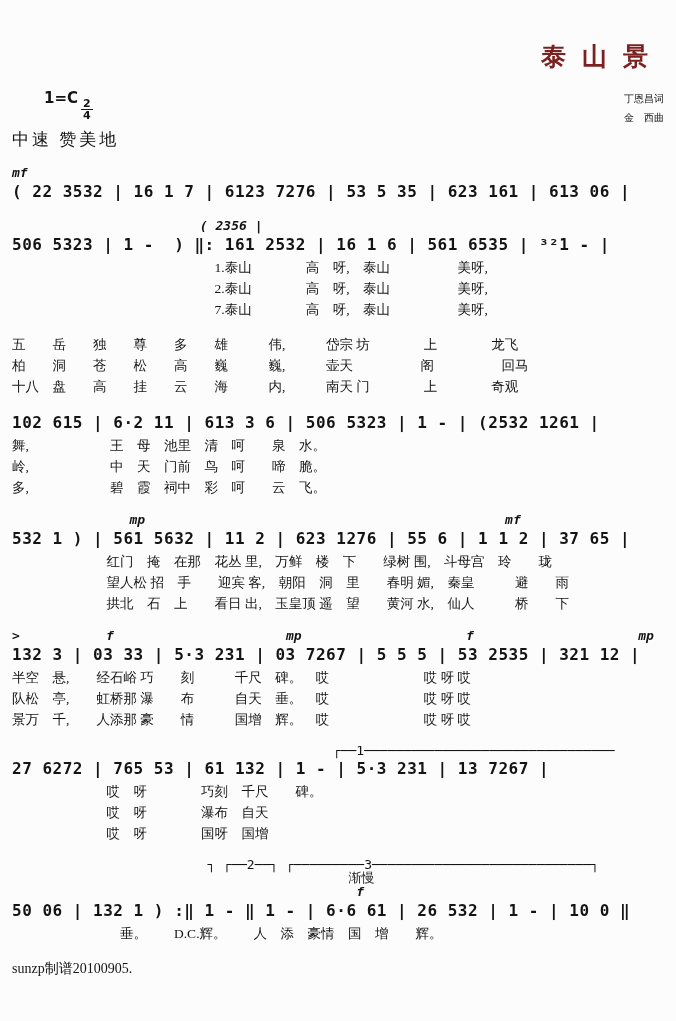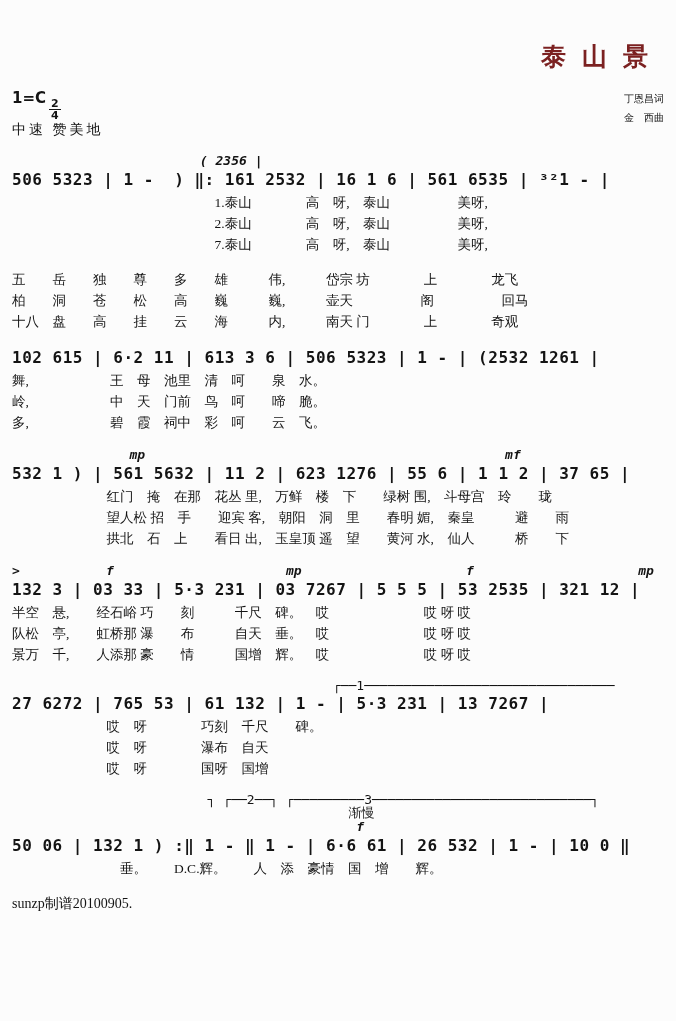--- a/index.html
+++ b/index.html
@@ -7,26 +7,26 @@
     width:676px;height:1021px;box-sizing:border-box;
     background:#fcfcfc;color:#141414;
     font-family:"Liberation Serif",serif;
     padding:8px 12px;overflow:hidden;
   }
   .title{
     text-align:right;color:#7b2121;font-weight:bold;
     font-size:25px;letter-spacing:16px;text-indent:16px;margin-top:32px;
   }
   .meta{display:flex;justify-content:space-between;align-items:flex-start;margin-top:16px;}
-  .key-line{font-weight:bold;font-size:15px;font-family:"DejaVu Sans",sans-serif;}
+  .key-line{font-weight:bold;font-size:15px;font-family:"DejaVu Sans",sans-serif;margin-left:32px;}
   .frac{display:inline-flex;flex-direction:column;vertical-align:-4px;line-height:1;
         font-size:11px;font-weight:bold;text-align:center;margin-left:3px;}
   .frac .num{border-bottom:1.5px solid #141414;padding:0 2px;}
   .frac .den{padding:0 2px;}
-  .tempo{font-size:14px;letter-spacing:3px;font-family:"Liberation Serif",serif;font-weight:normal;}
+  .tempo{margin-top:7px;font-size:17px;letter-spacing:3px;font-family:"Liberation Serif",serif;font-weight:normal;}
   .credits{text-align:right;font-size:10px;line-height:1.9;}
   .score{margin-top:4px;}
   .system{margin-top:14px;}
   .marks{
     font-family:"DejaVu Sans Mono",monospace;font-style:italic;font-weight:bold;
     font-size:13px;line-height:15px;white-space:pre;
   }
   .marks.volta{font-style:normal;font-weight:normal;line-height:13px;}
   .notation{
     font-family:"DejaVu Sans Mono",monospace;font-weight:bold;
@@ -51,20 +51,24 @@
     <div class="tempo">中速 赞美地</div>
   </div>
   <div class="credits">
     <div>丁恩昌词</div>
     <div>金　西曲</div>
   </div>
 </div>
 
 <div class="score">
 
+  <div class="system">
+    <div class="marks">mf</div>
+    <div class="notation">( 22 3532 | 16 1 7 | 6123 7276 | 53 5 35 | 623 161 | 613 06 |</div>
+  </div>
 
   <div class="system">
     <div class="marks">                        ( 2356 |</div>
     <div class="notation">506 5323 | 1 -  ) ‖: 161 2532 | 16 1 6 | 561 6535 | ³²1 - |</div>
     <div class="lyrics">　　　　　　　　　　　　　　　1.泰山　　　　高　呀,　泰山　　　　　美呀,</div>
     <div class="lyrics">　　　　　　　　　　　　　　　2.泰山　　　　高　呀,　泰山　　　　　美呀,</div>
     <div class="lyrics">　　　　　　　　　　　　　　　7.泰山　　　　高　呀,　泰山　　　　　美呀,</div>
   </div>
 
   <div class="system">

